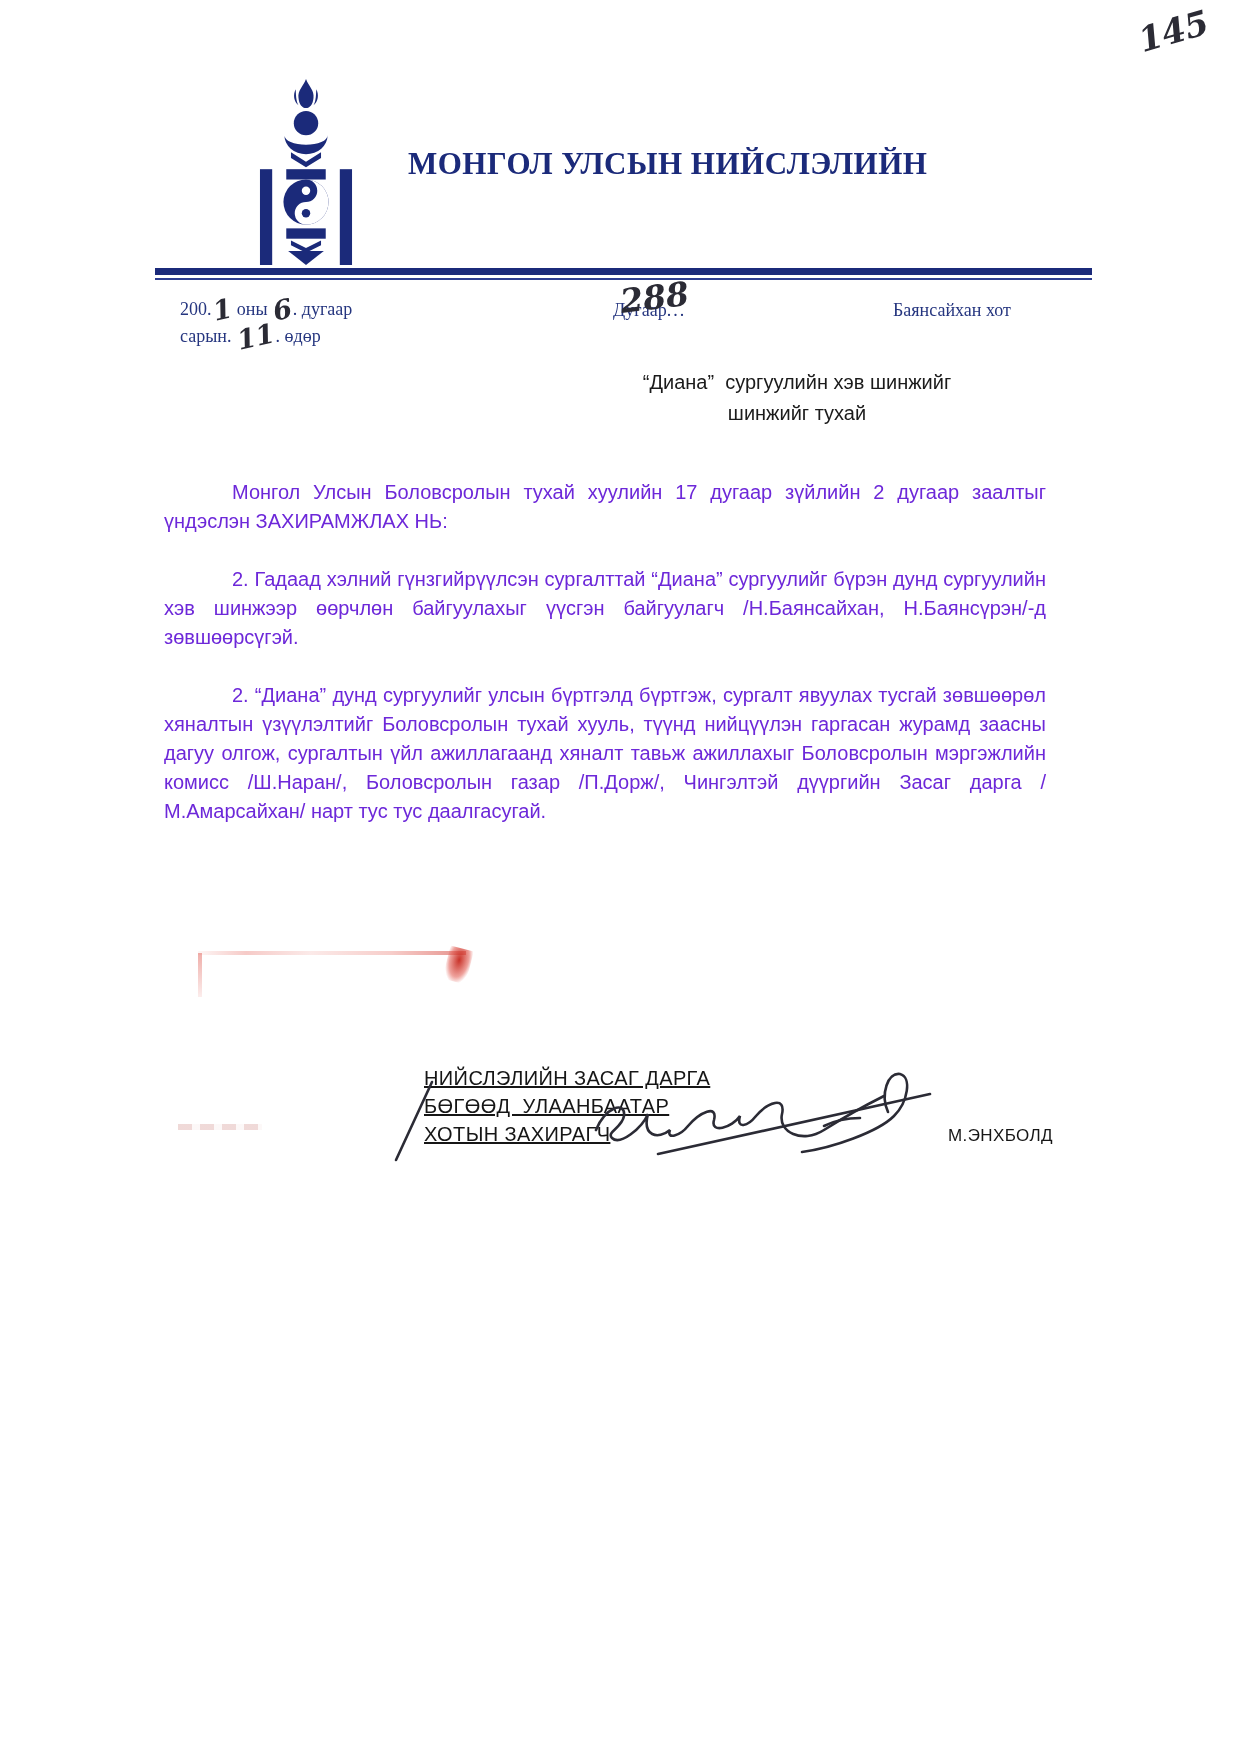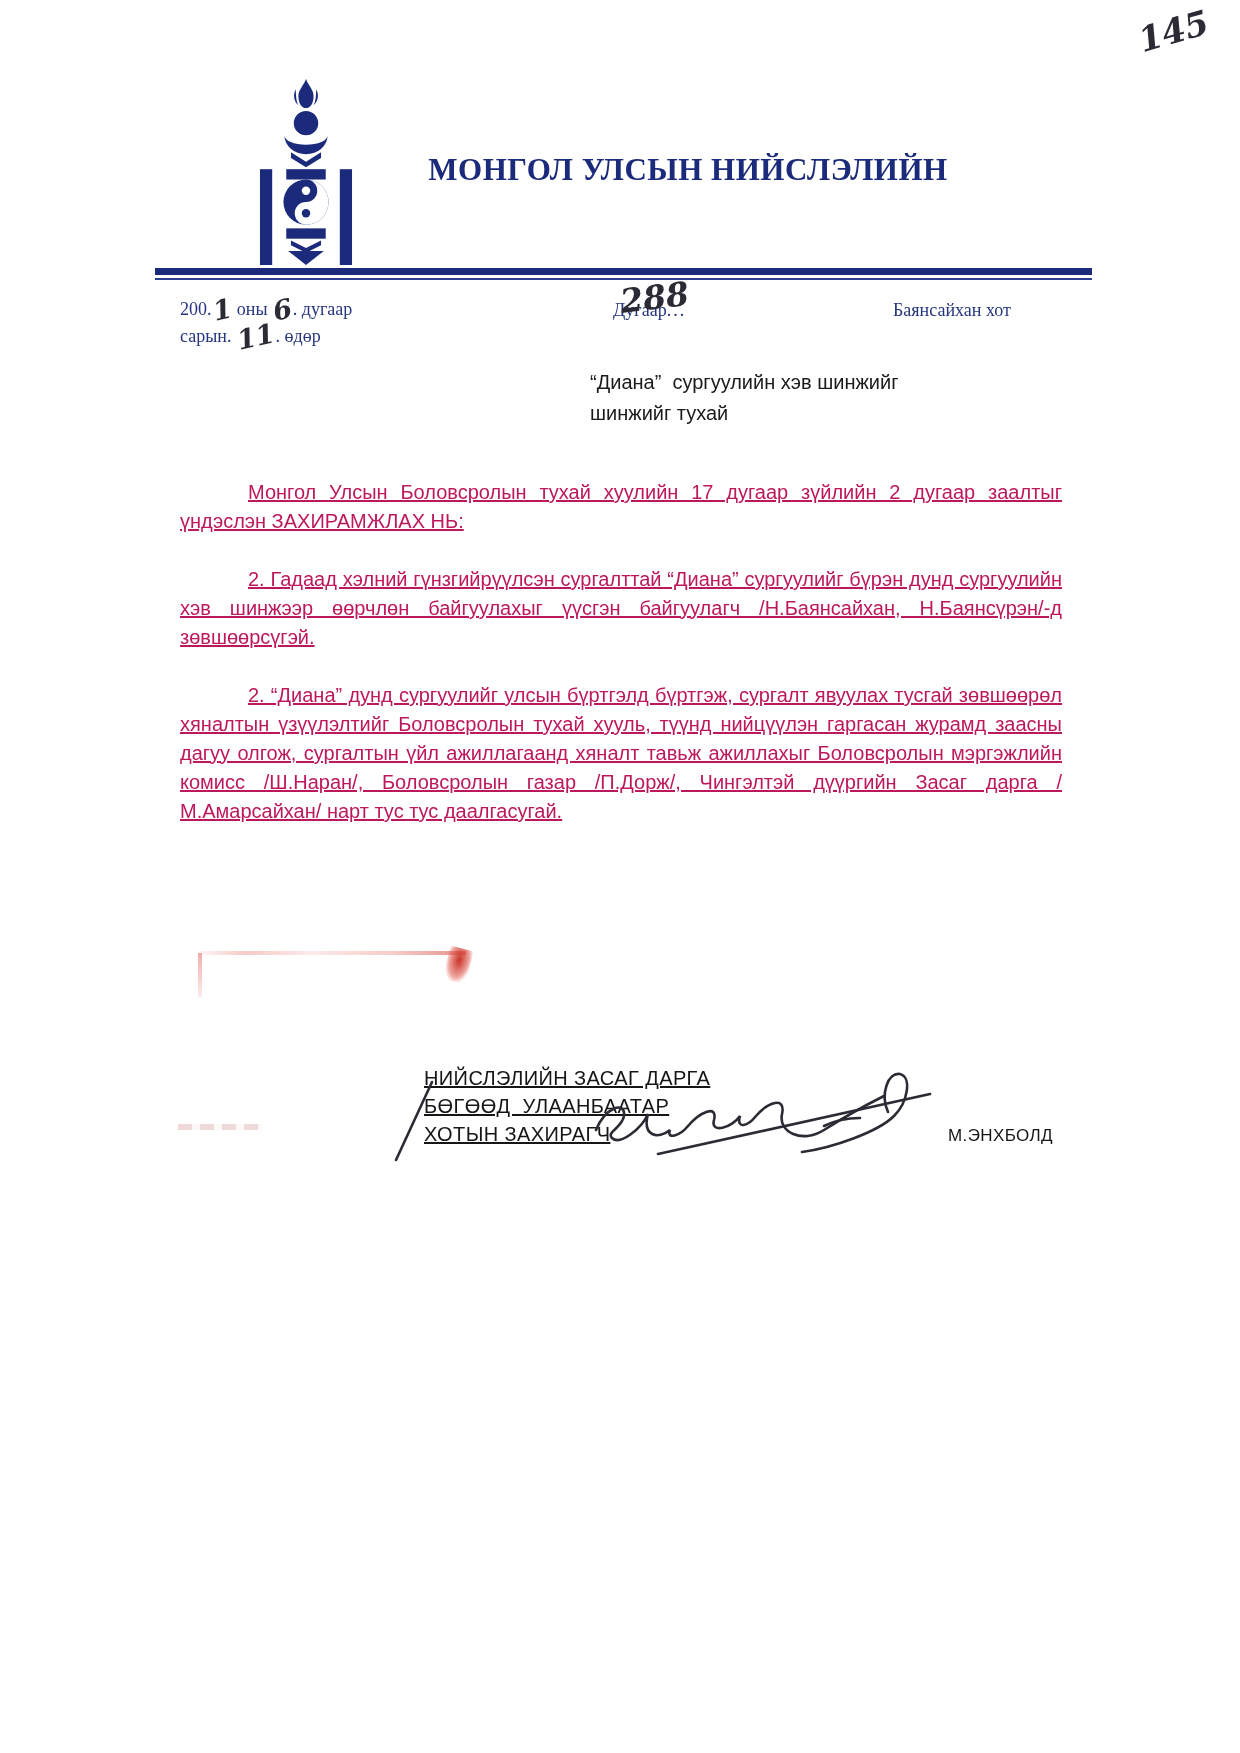--- a/index.html
+++ b/index.html
@@ -18,22 +18,21 @@
     font-style:italic;font-weight:bold;
     color:#2b2b35;
     display:inline-block;
     line-height:1;
   }
   .page-num{position:absolute;left:1138px;top:14px;font-size:34px;transform:rotate(-16deg);}
   
   .emblem{position:absolute;left:257px;top:79px;width:98px;height:186px;}
   
   .title-block{
-    position:absolute;left:408px;top:150px;width:560px;
-    text-align:center;
+    position:absolute;left:408px;top:144px;width:560px;
     font-family:"Liberation Serif",serif;
     font-weight:bold;color:#1b2a7a;
     font-size:31px;line-height:39px;letter-spacing:0.5px;
   }
   .pre{white-space:pre-wrap;}
   
   .rule{position:absolute;left:155px;top:268px;width:937px;}
   .rule .thick{height:7px;background:#1b2a7a;}
   .rule .thin{height:2px;background:#2d3d90;margin-top:3px;}
   
@@ -42,29 +41,28 @@
     font-family:"Liberation Serif",serif;color:#25357f;font-size:18px;
   }
   .date-block{position:absolute;left:180px;top:296px;line-height:23px;white-space:nowrap;}
   .date-block .hw{font-size:27px;margin:0 1px;transform:rotate(-12deg);vertical-align:-4px;}
   .num-block{position:absolute;left:565px;top:300px;margin-left:48px;}
   .num-dots{letter-spacing:2px;color:#25357f;}
   .num-value{position:absolute;left:620px;top:281px;font-size:33px;transform:rotate(-7deg);}
   .city-block{position:absolute;left:893px;top:300px;}
   
   .subject{
-    position:absolute;left:590px;top:367px;width:470px;
-    text-align:left;font-size:20px;line-height:31px;color:#1b1b1b;
+    position:absolute;left:562px;top:367px;width:470px;
+    text-align:center;font-size:20px;line-height:31px;color:#1b1b1b;
   }
   
   .body-text{
-    position:absolute;left:180px;top:478px;width:882px;
-    font-size:20px;line-height:29px;color:#be185d;
+    position:absolute;left:164px;top:478px;width:882px;
+    font-size:20px;line-height:29px;color:#6d28d9;
     text-align:justify;
-    text-decoration:underline;
   }
   .body-text p{margin:0 0 29px 0;text-indent:68px;text-align-last:left;}
   
   .stamp-line{
     position:absolute;left:198px;top:951px;width:268px;height:4px;
     background:linear-gradient(90deg,rgba(230,100,90,.06),rgba(225,80,70,.30) 18%,rgba(225,80,70,.12) 42%,rgba(230,100,90,.32) 72%,rgba(208,55,45,.55) 100%);
   }
   .stamp-corner{
     position:absolute;left:446px;top:948px;width:24px;height:34px;
     background:radial-gradient(ellipse at 50% 35%,rgba(198,40,30,.95),rgba(225,85,75,.55) 55%,rgba(230,110,100,0) 78%);

